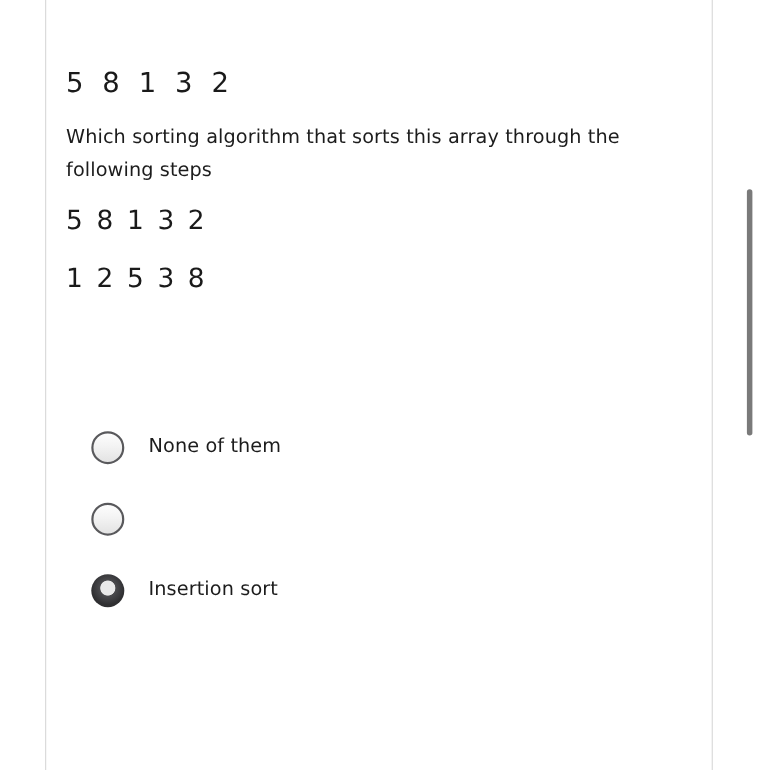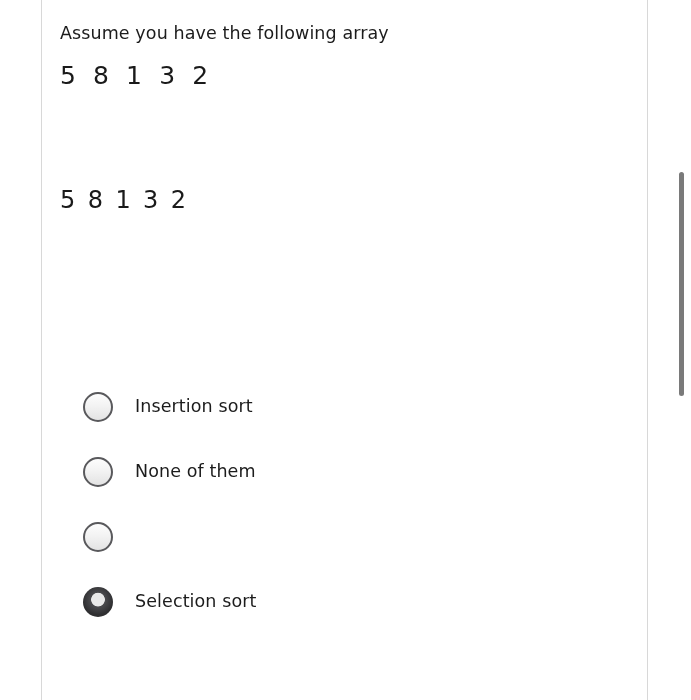--- a/index.html
+++ b/index.html
@@ -156,48 +156,45 @@
   }
 </style>
 </head>
 <body>
 
 <div id="page-frame">
 
   <div id="content-card">
     <div id="content-inner">
 
-      <div class="prompt-text" id="prompt-intro">Assume you have the following array</div>
 
       <div id="array-initial">5 8 1 3 2</div>
 
+      <div class="prompt-text" id="prompt-question">Which sorting algorithm that sorts this array through the following steps</div>
 
       <div id="steps-list">
         <div class="step-line">5 8 1 3 2</div>
+        <div class="step-line">1 2 5 3 8</div>
       </div>
 
       <div id="options-list">
 
-        <div class="option-row">
-          <span class="radio-outer"></span>
-          <span class="option-label">Insertion sort</span>
-        </div>
 
         <div class="option-row">
           <span class="radio-outer"></span>
           <span class="option-label">None of them</span>
         </div>
 
         <div class="option-row">
           <span class="radio-outer"></span>
         </div>
 
         <div class="option-row">
           <span class="radio-outer checked"></span>
-          <span class="option-label">Selection sort</span>
+          <span class="option-label">Insertion sort</span>
         </div>
 
       </div>
 
     </div>
   </div>
 
   <div id="scrollbar-track">
     <div id="scrollbar-thumb"></div>
   </div>

